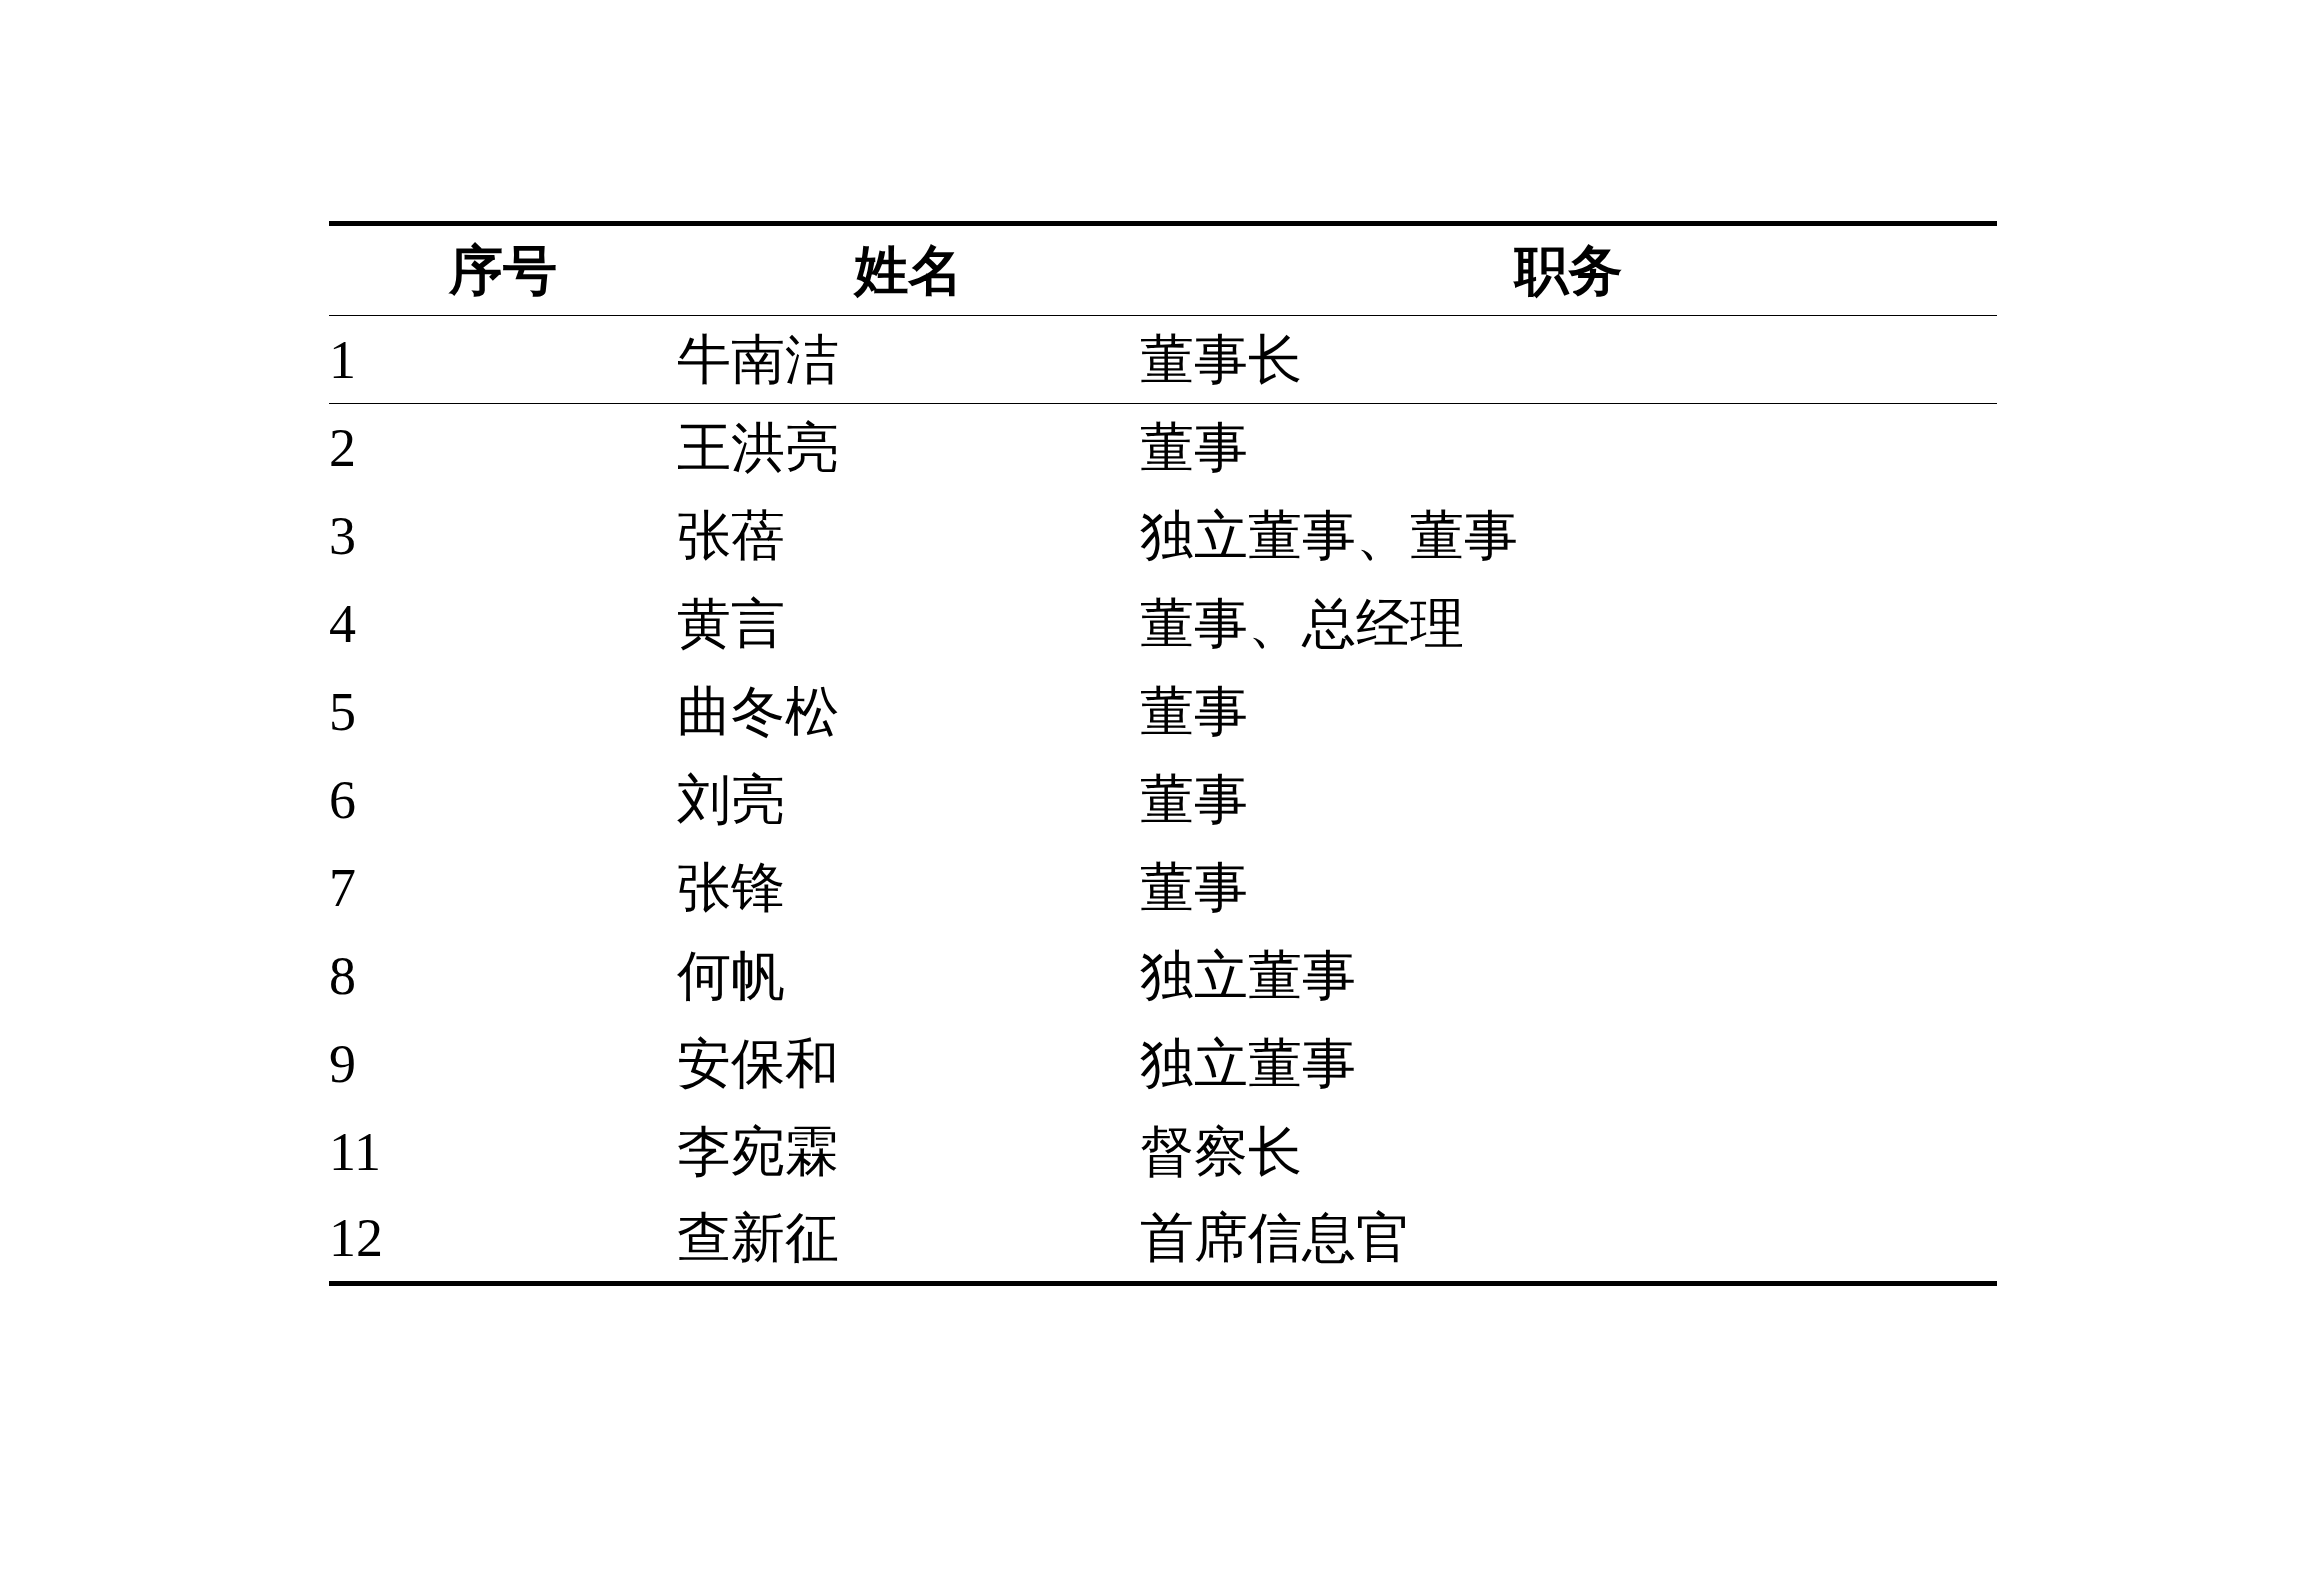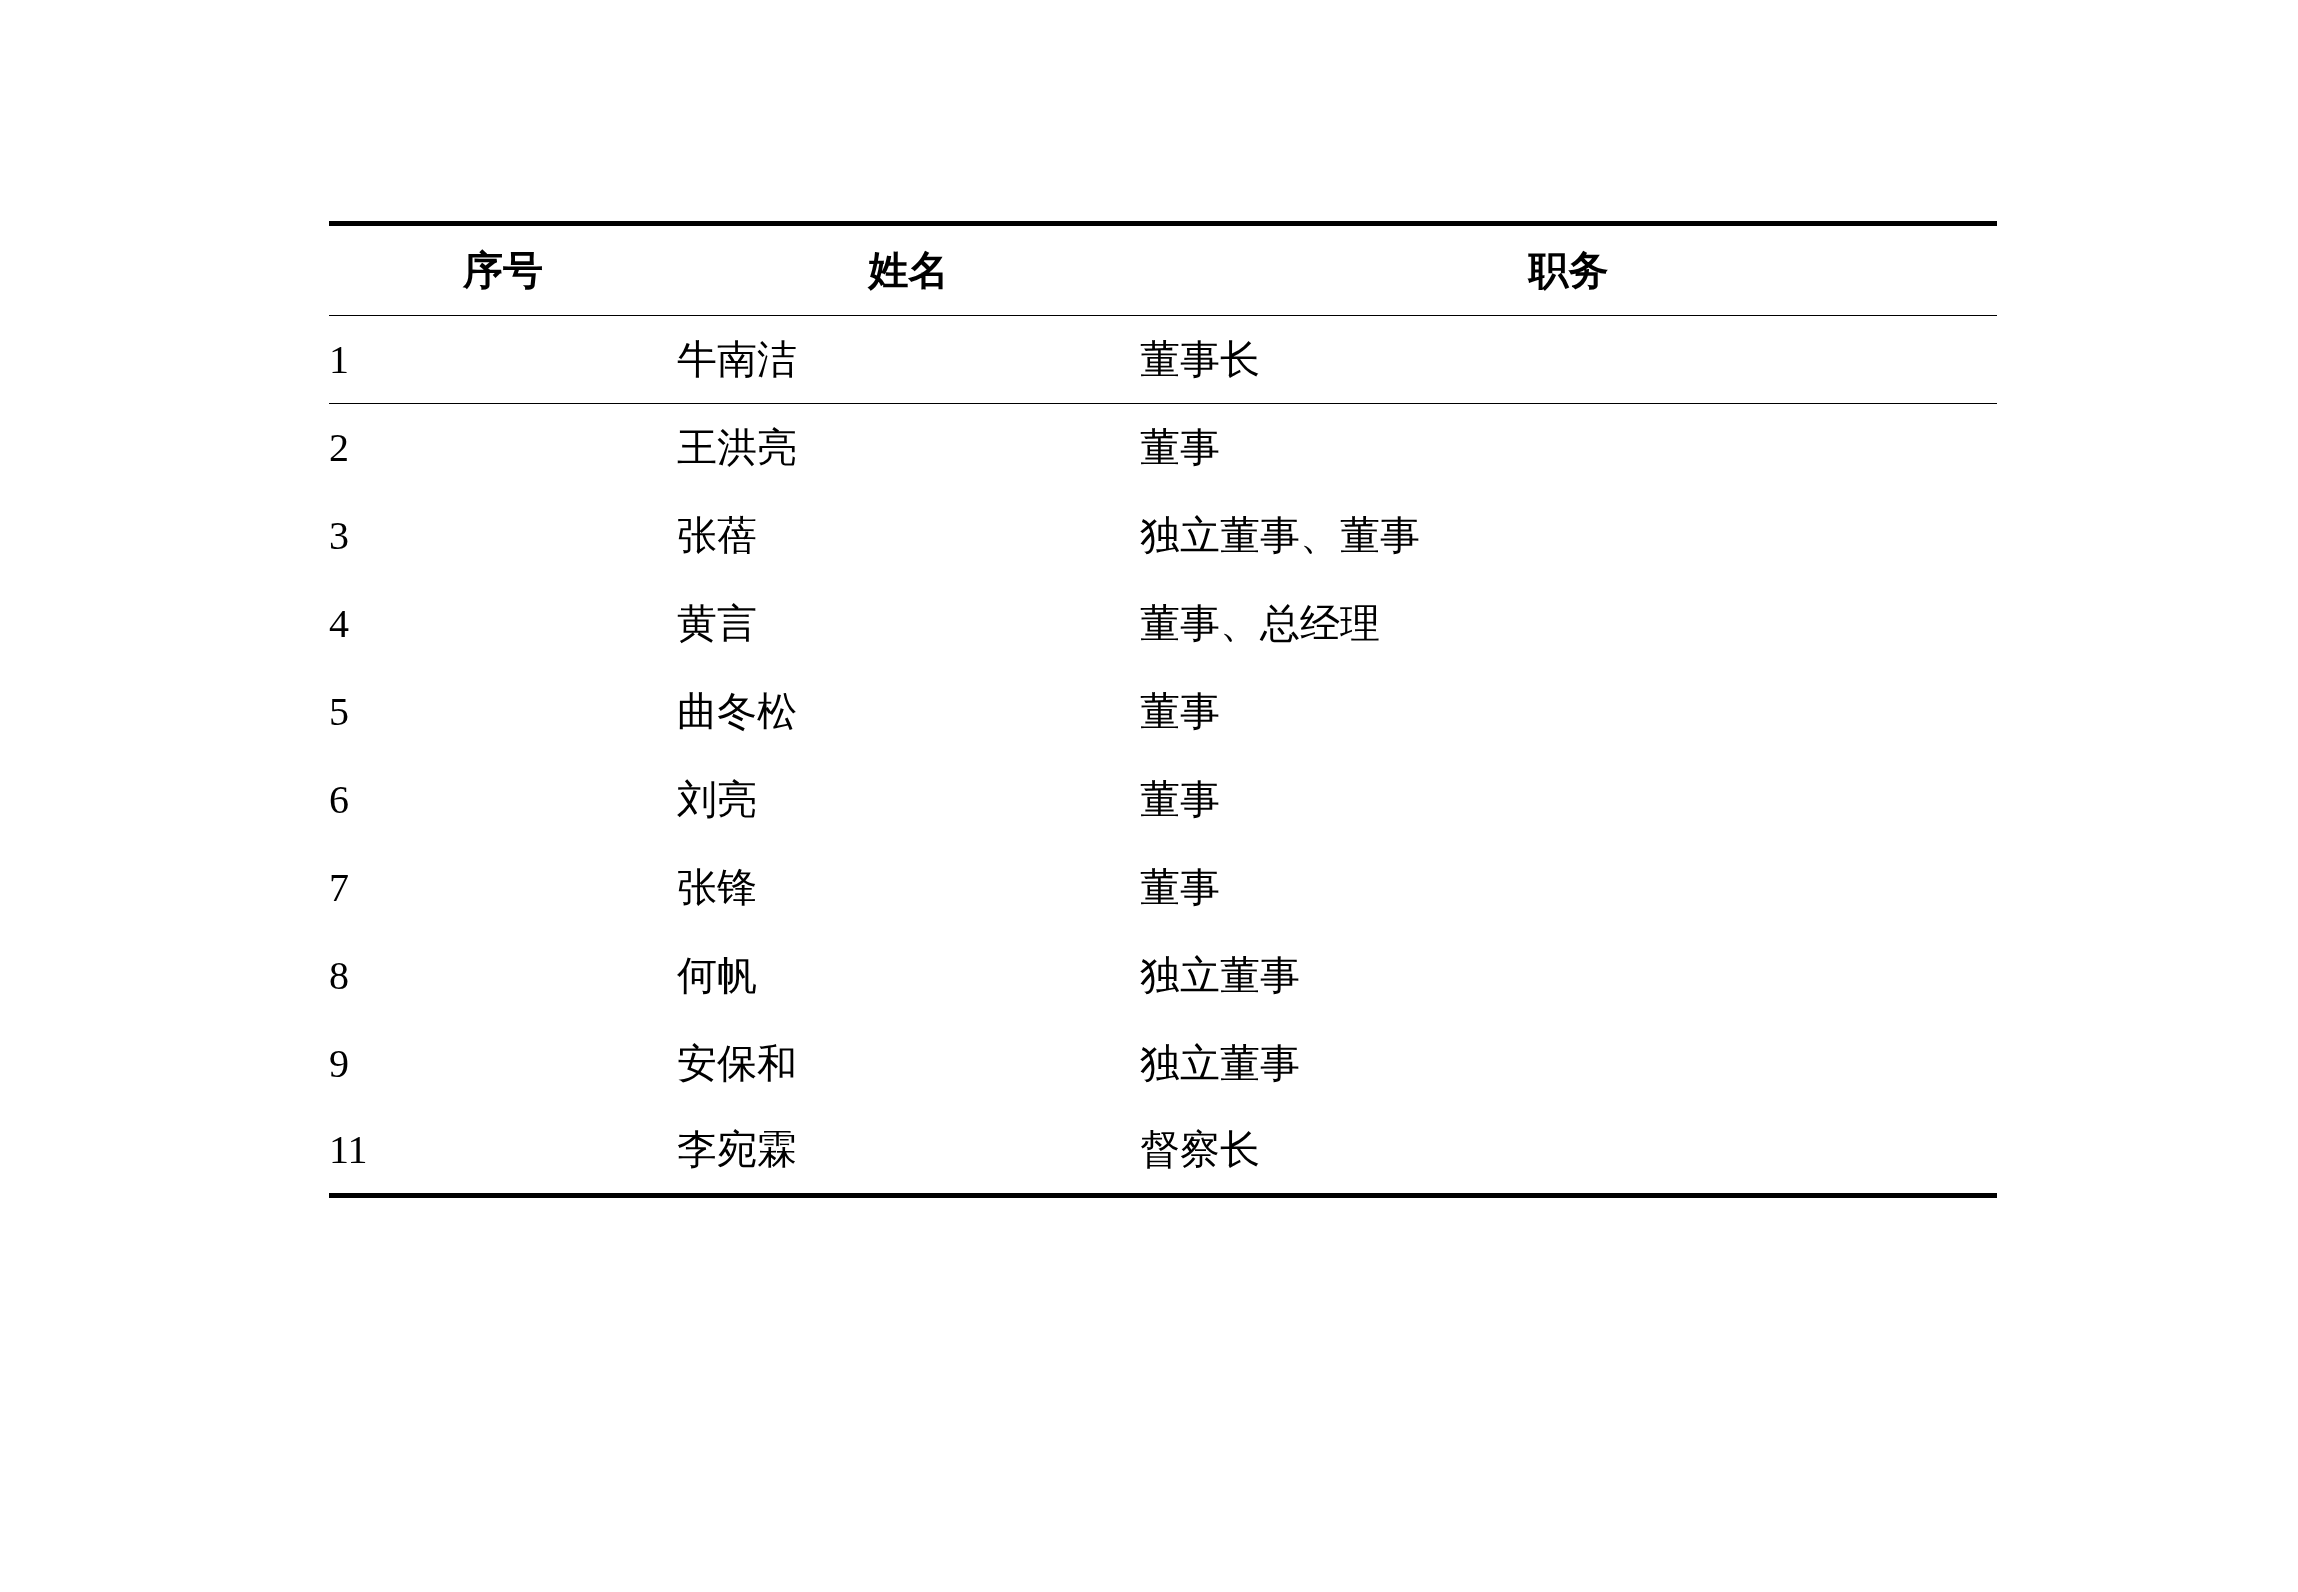--- a/index.html
+++ b/index.html
@@ -27,21 +27,21 @@
     table-layout: fixed;
     border-top: 5.8px solid #000000;
     border-bottom: 5.8px solid #000000;
   }
   table.board-table col.c-no   { width: 348px; }
   table.board-table col.c-name { width: 463px; }
   table.board-table col.c-pos  { width: 857px; }
   table.board-table th,
   table.board-table td {
     vertical-align: middle;
-    font-size: 40px;
+    font-size: 54px;
     line-height: 1;
     padding: 0;
     white-space: nowrap;
   }
   table.board-table thead tr {
     height: 92px;
   }
   table.board-table thead th {
     font-weight: bold;
     border-bottom: 1.9px solid #000000;
@@ -114,16 +114,21 @@
       <tr>
         <td>9</td>
         <td>安保和</td>
         <td>独立董事</td>
       </tr>
       <tr>
         <td>11</td>
         <td>李宛霖</td>
         <td>督察长</td>
       </tr>
+      <tr>
+        <td>12</td>
+        <td>查新征</td>
+        <td>首席信息官</td>
+      </tr>
     </tbody>
   </table>
 </div>
 
 
 </body></html>

